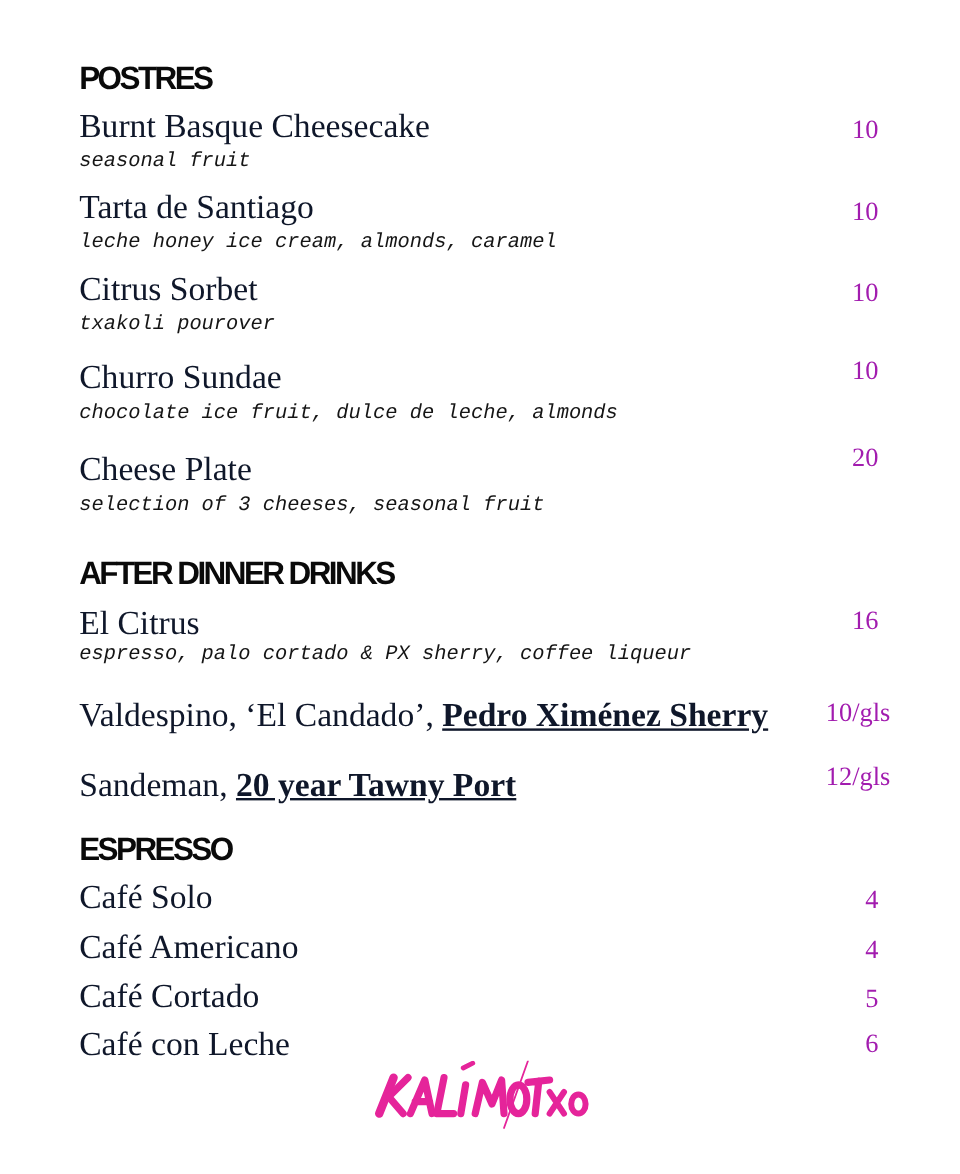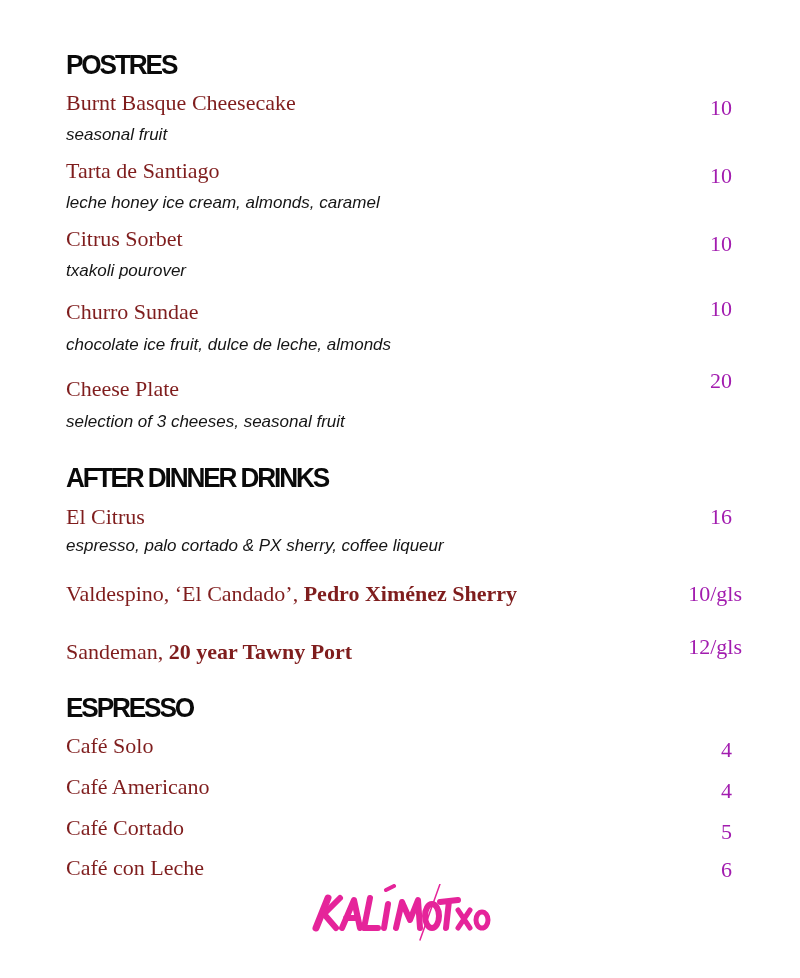--- a/index.html
+++ b/index.html
@@ -8,35 +8,35 @@
       color: #111111;
       font-family: "DejaVu Serif", "Liberation Serif", serif;
     }
     .section-title {
       position: absolute; left: 66px;
       font-family: "Liberation Sans", "DejaVu Sans", sans-serif;
       font-weight: 700; font-size: 27px; letter-spacing: -2.2px;
       color: #0a0a0a; line-height: 1; transform: scaleX(0.97); transform-origin: left;
     }
     .item-name {
-      position: absolute; left: 66px; font-size: 22px; line-height: 1;
-      font-family: "Liberation Serif", "DejaVu Serif", serif; color: #7f1d1d;
+      position: absolute; left: 66px; font-size: 28px; line-height: 1;
+      font-family: "Liberation Serif", "DejaVu Serif", serif; color: #0f172a;
       white-space: nowrap;
     }
     .item-desc {
       position: absolute; left: 66px; font-size: 17px; line-height: 1;
-      font-family: Liberation Sans, sans-serif; font-style: italic;
+      font-family: Liberation Mono, monospace; font-style: italic;
       color: #151515; white-space: nowrap;
     }
     .price {
       position: absolute; font-size: 22px; line-height: 1;
       font-family: "Liberation Serif", "DejaVu Serif", serif; color: #a21caf;
       text-align: right; white-space: nowrap;
     }
-    .bold { font-weight: 700; }
+    .bold { font-weight: 700; text-decoration: underline; }
     .logo { position: absolute; left: 310px; top: 884px; width: 185px; height: 60px; }
   </style>
 </head>
 <body>
 
 <div>
 
   <div class="section-title" style="top:52px">POSTRES</div>
 
   <div class="item-name" style="top:92px">Burnt Basque Cheesecake</div>

